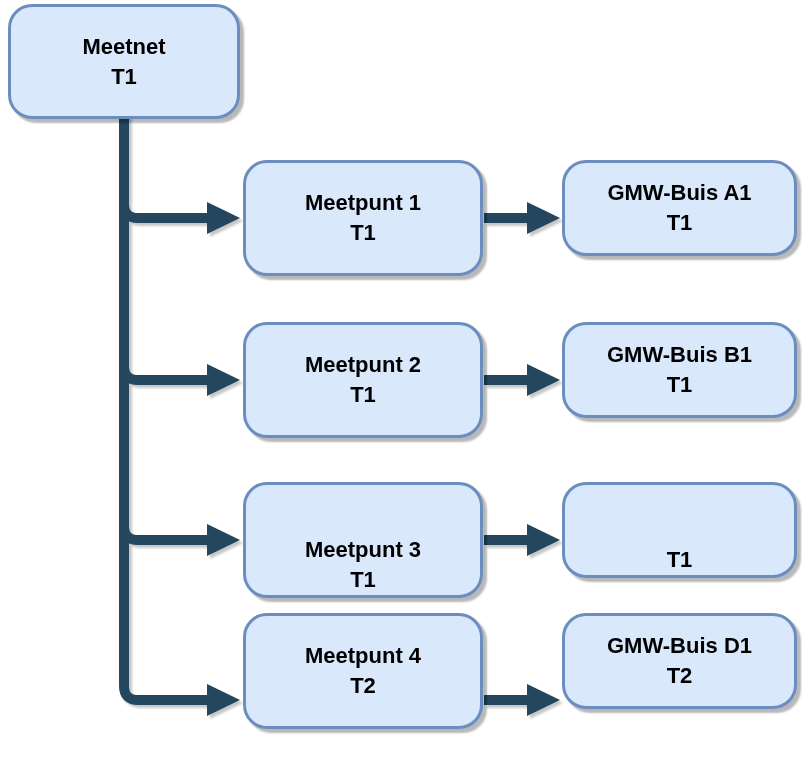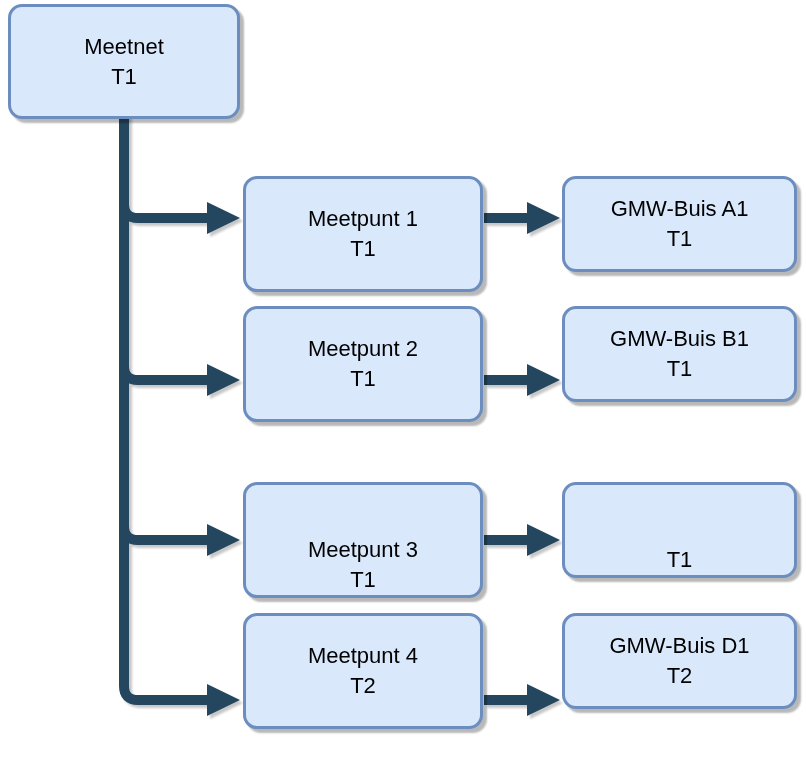--- a/index.html
+++ b/index.html
@@ -31,37 +31,37 @@
   }
   .connectors .arrowhead {
     fill: var(--connector, #24465e);
     stroke: none;
   }
   .node {
     position: absolute;
     box-sizing: border-box;
     background: var(--node-fill, #dae8fc);
     border: 3px solid var(--node-border, #6c8ebf);
-    border-radius: 14px;
+    border-radius: 24px;
     box-shadow: 4px 4px 2px rgba(0,0,0,0.28);
     display: flex;
     flex-direction: column;
     align-items: center;
     justify-content: center;
     text-align: center;
     color: var(--text, #000000);
-    font-weight: 400;
+    font-weight: 700;
     font-size: 22px;
     line-height: 30px;
   }
   .node-root     { left: 8px;   top: 4px;   width: 232px; height: 115px; }
   .col-meetpunt  { left: 243px; width: 240px; height: 116px; }
   .col-gmw       { left: 562px; width: 235px; height: 96px; }
-  .row-0 { top: 176px; }
-  .row-1 { top: 306px; }
+  .row-0 { top: 160px; }
+  .row-1 { top: 322px; }
   .row-2 { top: 482px; justify-content: flex-end; }
   .row-3 { top: 613px; }
 </style>
 </head>
 <body>
 
 <div class="canvas">
 
   <svg class="connectors" viewBox="0 0 806 768" xmlns="http://www.w3.org/2000/svg">
 

